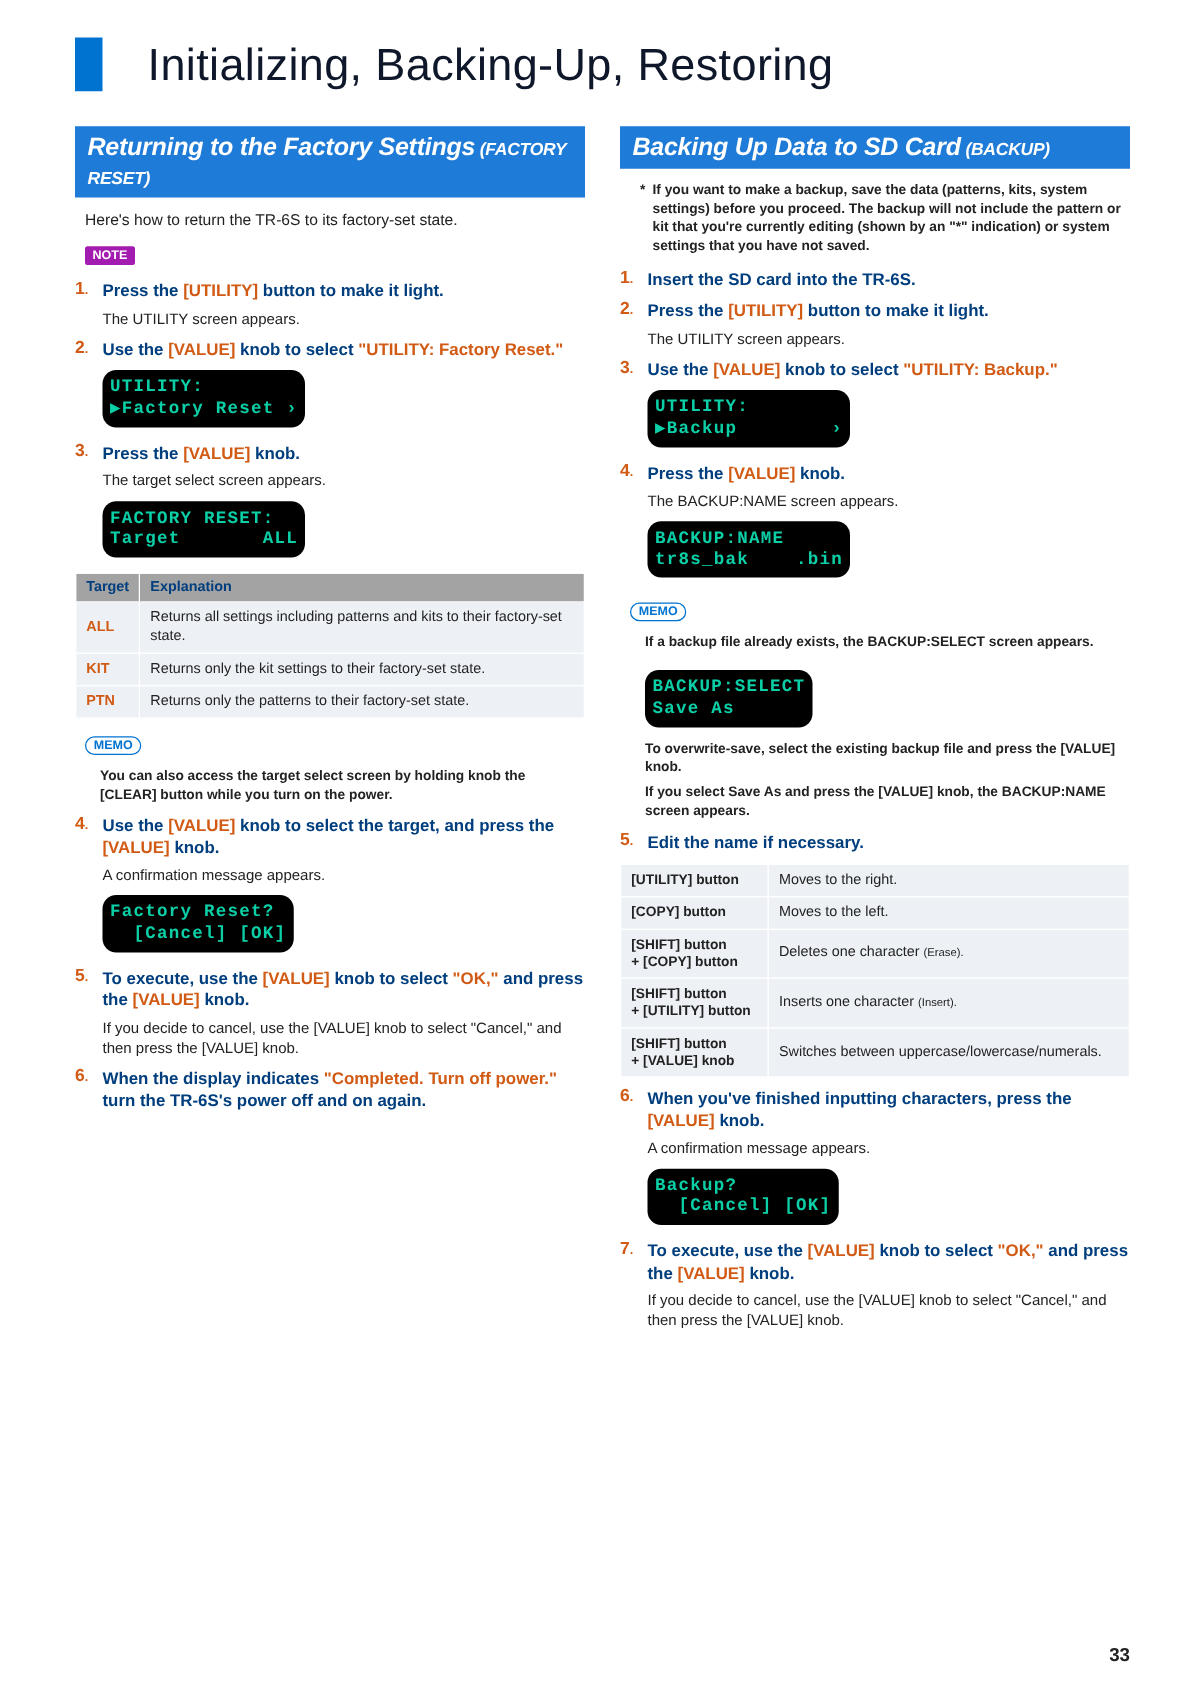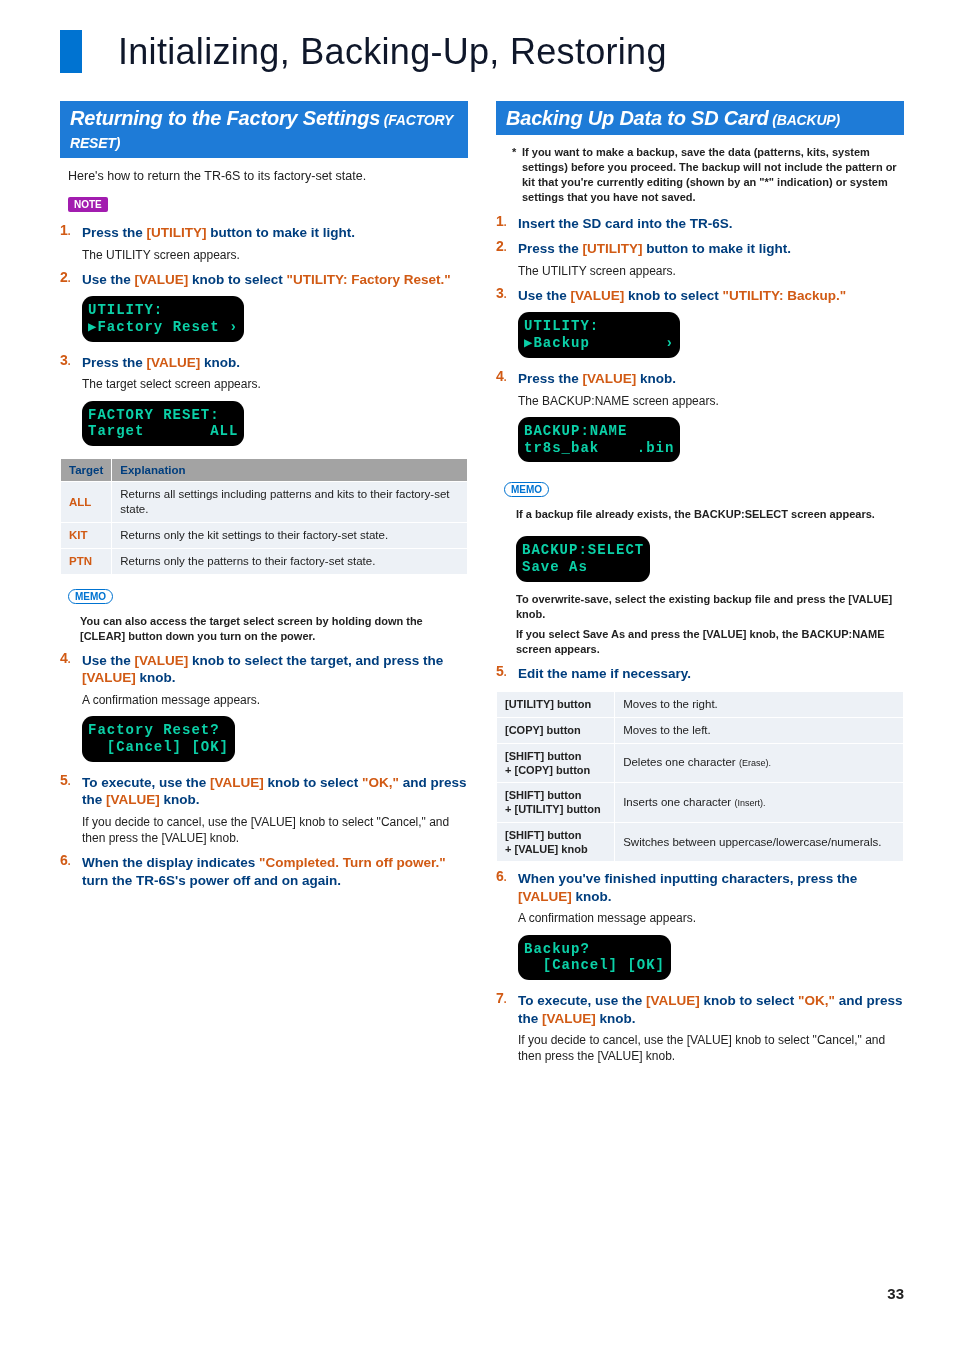--- a/index.html
+++ b/index.html
@@ -104,21 +104,21 @@
   table.datatable td {
     background: #edf1f6;
     padding: 5px 8px;
     border: 1px solid #fff;
     vertical-align: middle;
     line-height: 1.3;
   }
   table.datatable td.key { color: #d15a14; font-weight: 700; white-space: nowrap; }
   table.datatable td.key2 { font-weight: 700; font-size: 11px; line-height: 1.3; }
   .tiny { font-size: 9px; }
-  .page-num { position: absolute; right: 50px; bottom: 48px; font-weight: 700; font-size: 15px; }
+  .page-num { position: absolute; right: 50px; bottom: 17px; font-weight: 700; font-size: 15px; }
 </style>
 </head>
 <body>
 
 <h1 class="page-title">Initializing, Backing-Up, Restoring</h1>
 
 <div class="columns">
 
   <div class="col">
     <div class="section-bar">
@@ -161,21 +161,21 @@
             <td>Returns only the kit settings to their factory-set state.</td>
           </tr>
       <tr>
             <td class="key">PTN</td>
             <td>Returns only the patterns to their factory-set state.</td>
           </tr>
     </tbody>
       </table>
 
     <div class="memo-tag">MEMO</div>
-    <p class="body-bold-note">You can also access the target select screen by holding down the [CLEAR] button down you turn on the power.</p>
+    <p class="body-bold-note">You can also access the target select screen by holding knob the [CLEAR] button while you turn on the power.</p>
 
     <ol class="steps">
       <li><span class="num">4</span>
         <div class="step-head"><span>Use the </span><span class="orange">[VALUE]</span><span> knob to select the target, and press the </span><span class="orange">[VALUE]</span><span> knob.</span></div>
         <p class="sub-body">A confirmation message appears.</p>
         <div class="lcd">Factory Reset?
   [Cancel] [OK]</div>
       </li>
       <li>
           <span class="num">5</span>

